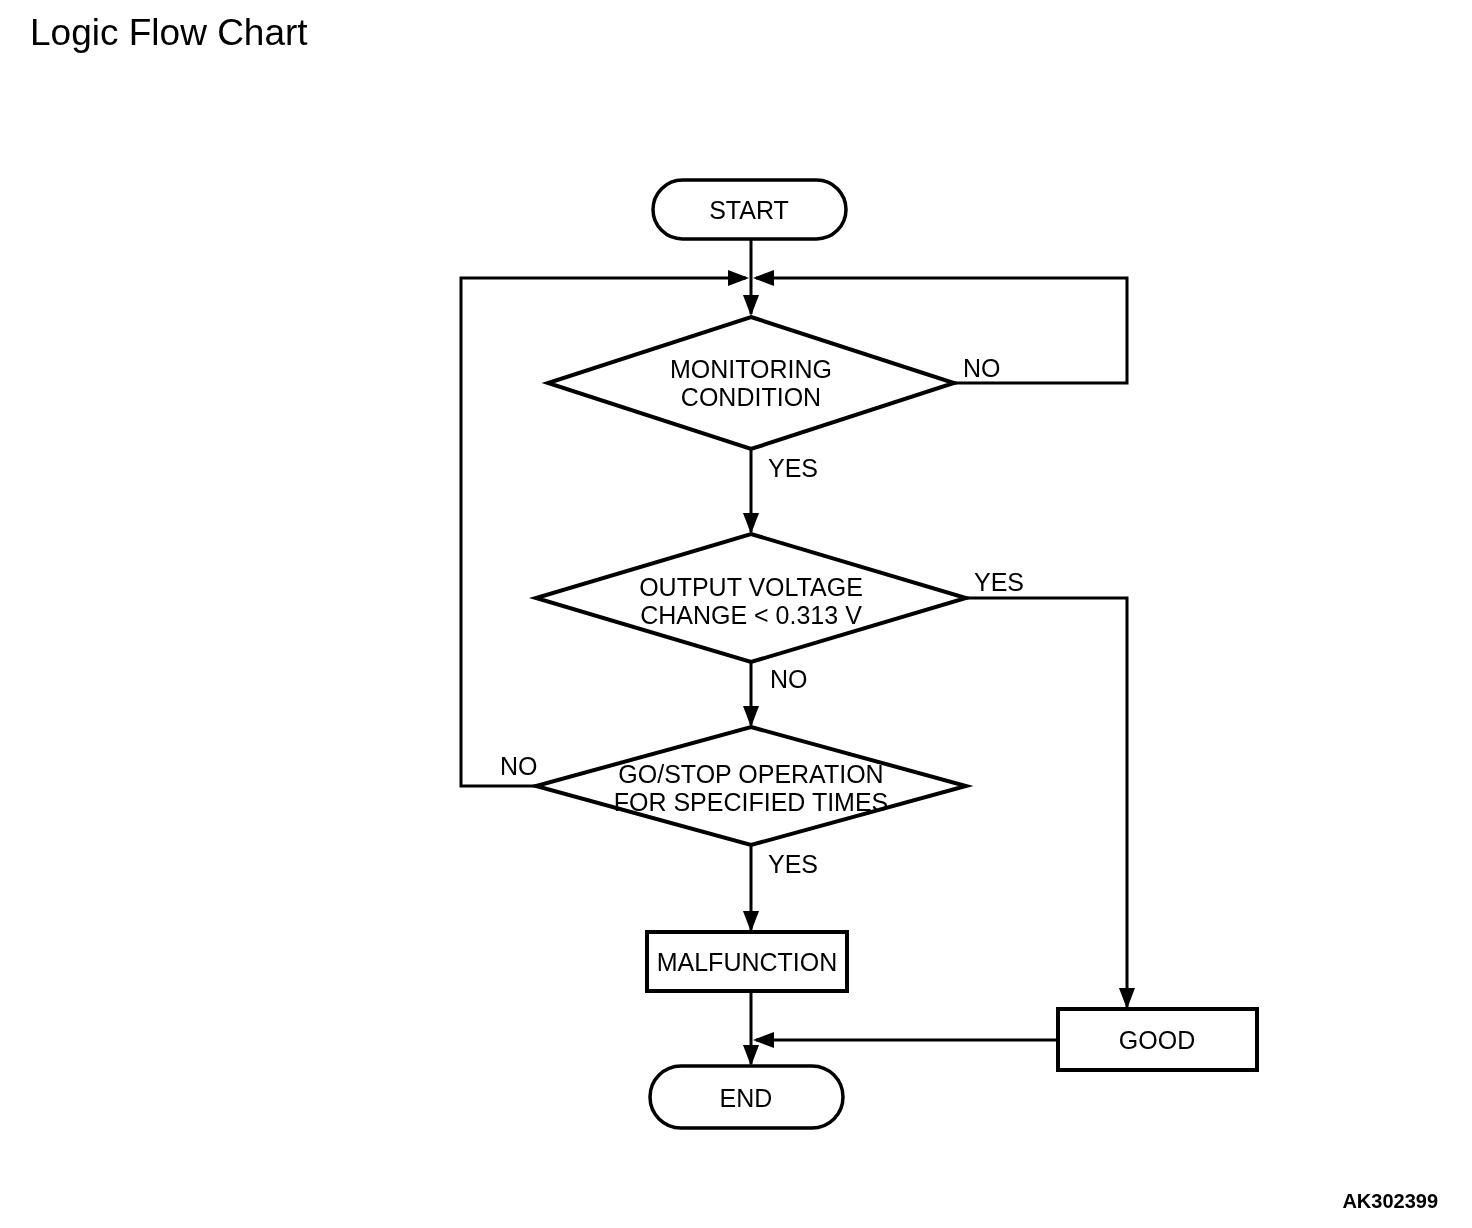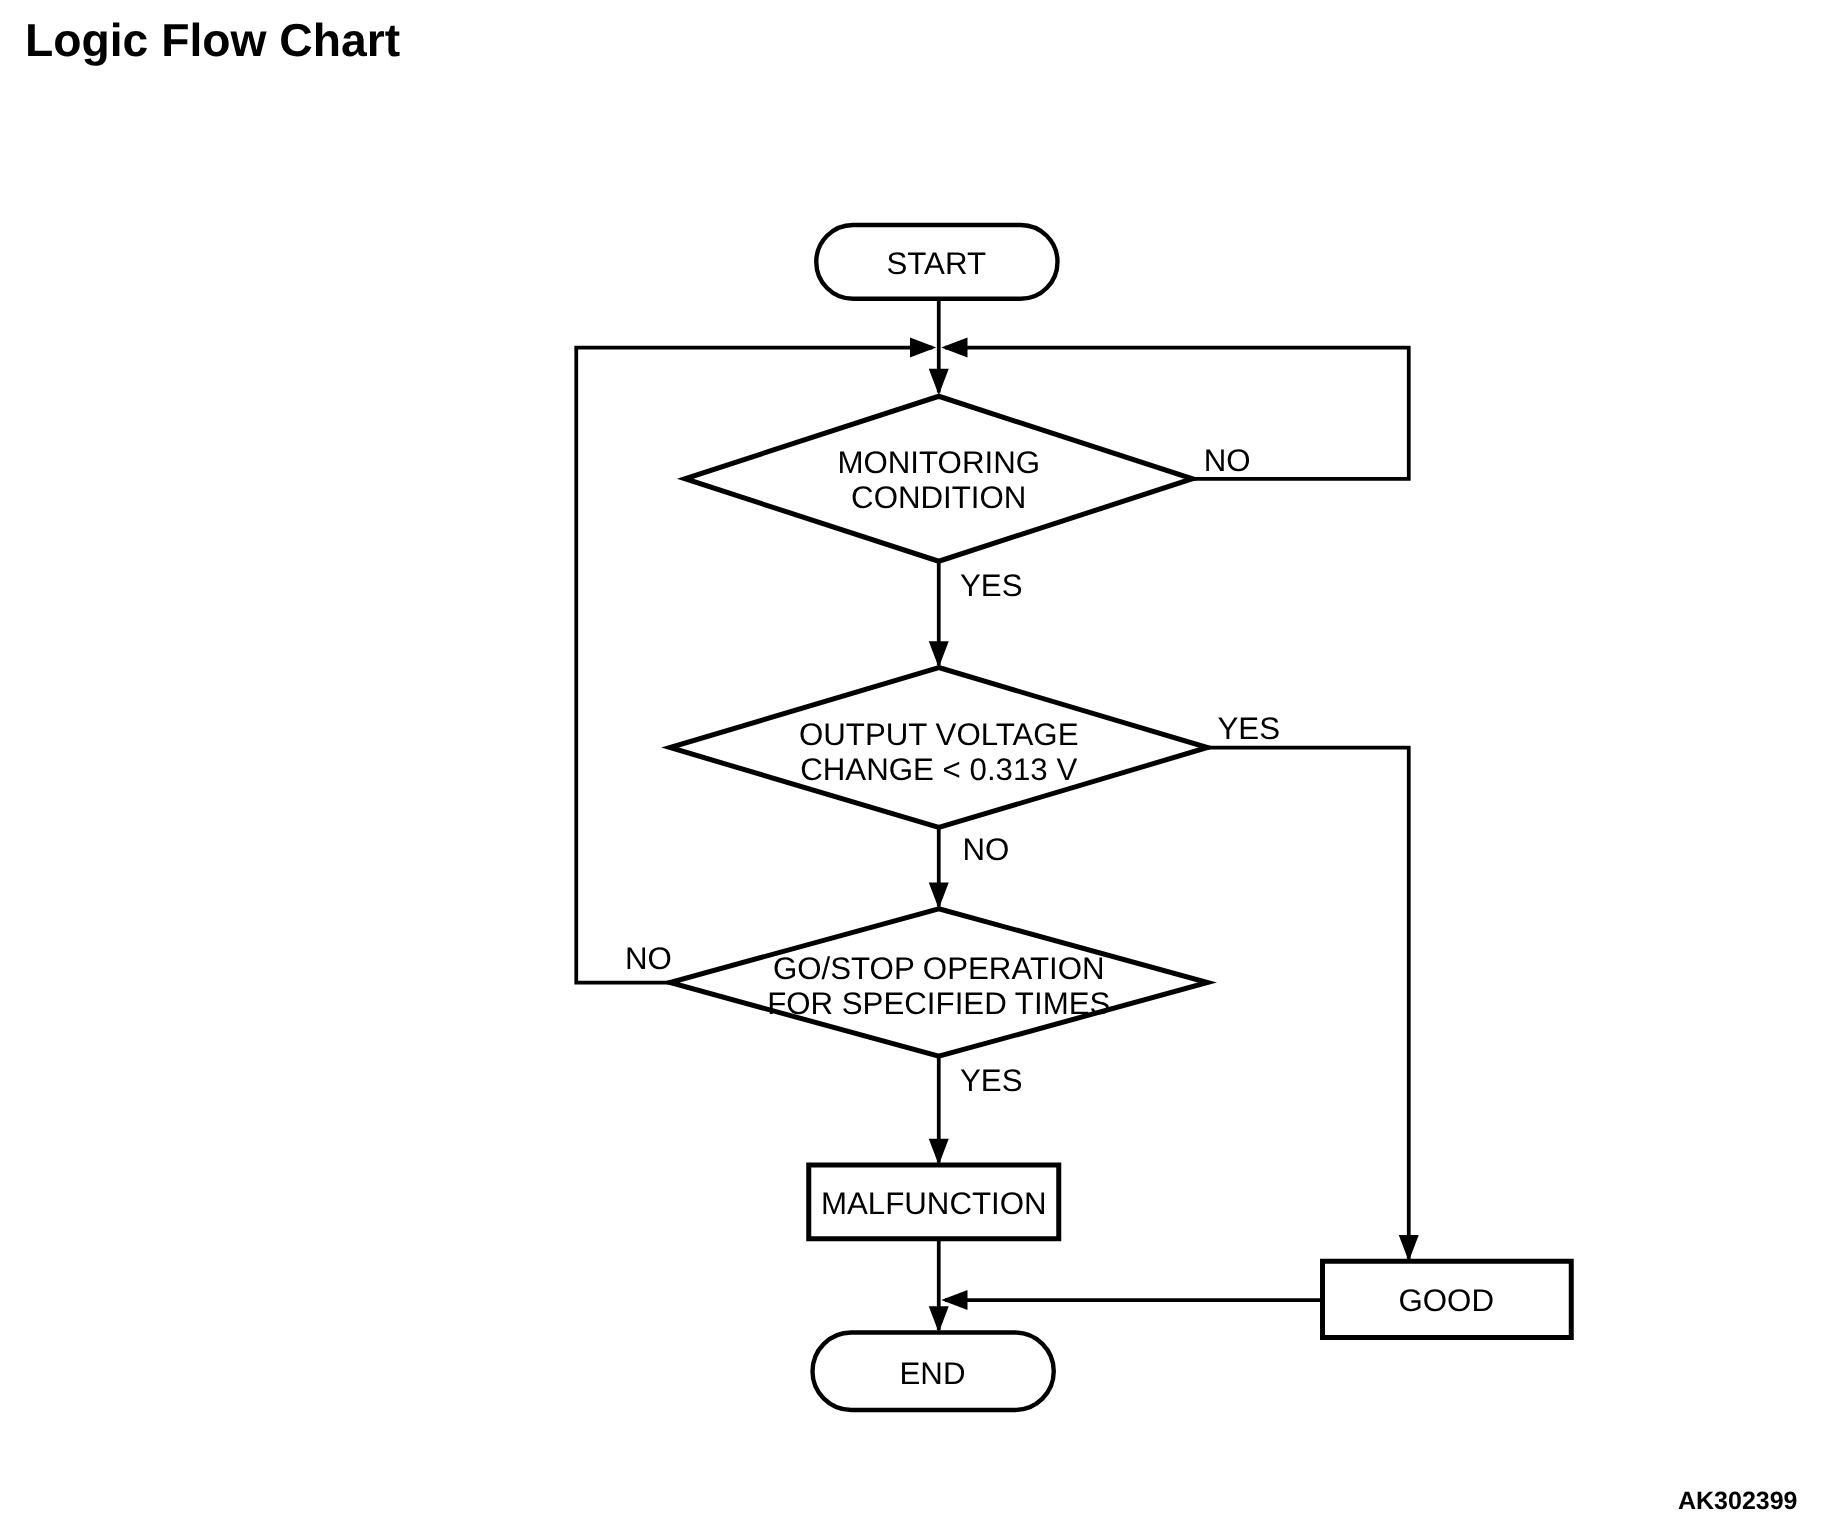--- a/index.html
+++ b/index.html
@@ -11,24 +11,24 @@
     position: relative;
     width: 1472px;
     height: 1228px;
     background: #ffffff;
     font-family: "Liberation Sans", sans-serif;
     color: #000000;
     overflow: hidden;
   }
   .title {
     position: absolute;
-    left: 20px;
+    left: 30px;
     top: 12px;
     font-size: 37px;
-    font-weight: bold;
+    font-weight: normal;
     letter-spacing: 0px;
     color: #000;
     white-space: nowrap;
   }
   .figure-code {
     position: absolute;
     right: 34px;
     top: 1190px;
     font-size: 20px;
     font-weight: bold;

